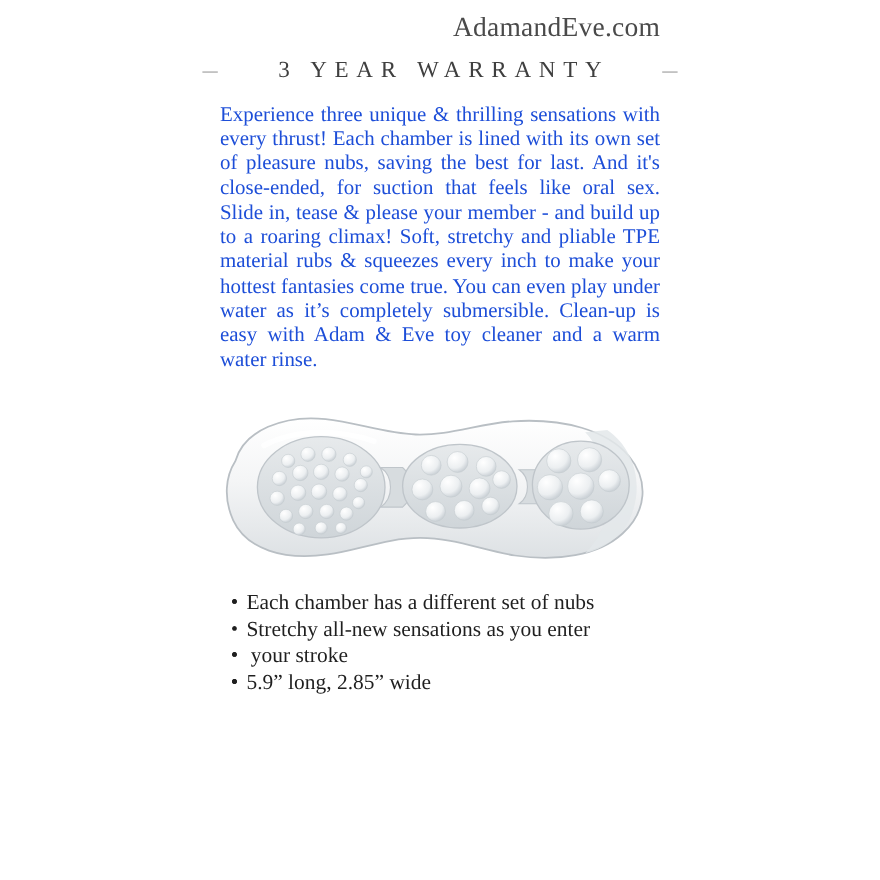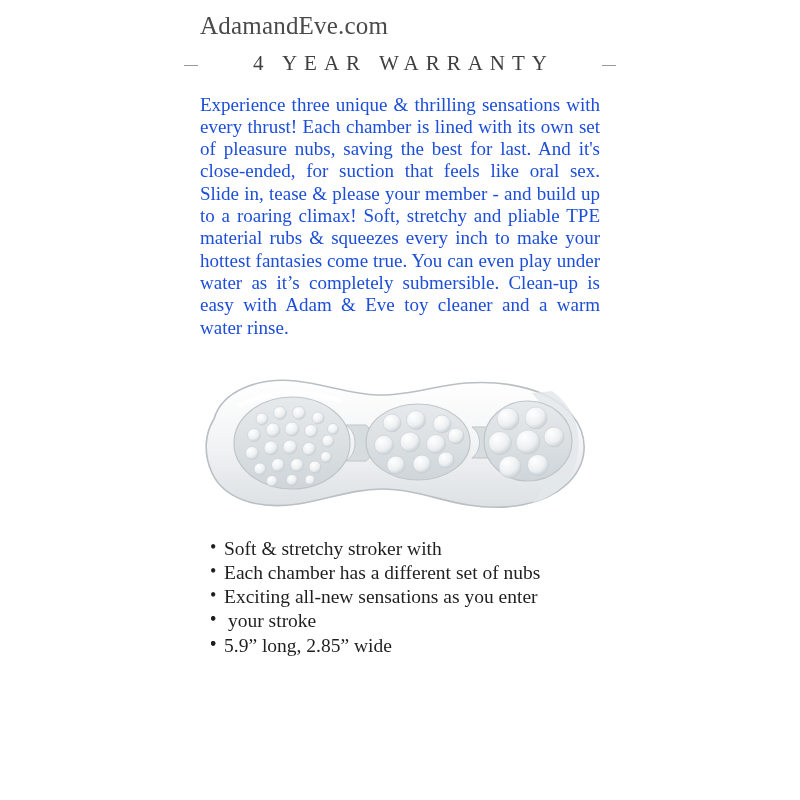--- a/index.html
+++ b/index.html
@@ -15,21 +15,21 @@
     color: #2b2b2b;
   }
   .page {
     position: relative;
     width: 800px;
     height: 800px;
     box-sizing: border-box;
     padding: 0 200px 0 200px;
   }
   .brand {
-    text-align: left;
+    text-align: right;
     font-family: "Liberation Serif", serif;
     font-size: 25px;
     color: #4a4a4a;
     letter-spacing: 0.2px;
     padding-top: 12px;
     line-height: 1.1;
   }
   .warranty-wrap {
     position: relative;
     margin-top: 12px;
@@ -98,21 +98,21 @@
 </style>
 </head>
 <body>
 
 <div class="page">
 
   <div class="brand">AdamandEve.com</div>
 
   <div class="warranty-wrap">
     <span class="rule-left"></span>
-    <div class="warranty">4 YEAR WARRANTY</div>
+    <div class="warranty">3 YEAR WARRANTY</div>
     <span class="rule-right"></span>
   </div>
 
   <div class="desc">Experience three unique &amp; thrilling sensations with every thrust! Each chamber is lined with its own set of pleasure nubs, saving the best for last. And it's close-ended, for suction that feels like oral sex. Slide in, tease &amp; please your member - and build up to a roaring climax! Soft, stretchy and pliable TPE material rubs &amp; squeezes every inch to make your hottest fantasies come true. You can even play under water as it’s completely submersible. Clean-up is easy with Adam &amp; Eve toy cleaner and a warm water rinse.</div>
 
   <div class="product-figure">
     <svg width="400" height="160" viewBox="0 0 400 160" xmlns="http://www.w3.org/2000/svg">
       <defs>
         <linearGradient id="bodyGrad" x1="0" y1="0" x2="0" y2="1">
           <stop offset="0%" stop-color="#ffffff"></stop>
@@ -194,29 +194,28 @@
           <circle cx="338" cy="104" r="10.5"></circle>
       </g>
 
       <path d="M40,44 C70,28 110,30 140,40" fill="none" stroke="#ffffff" stroke-width="5" opacity="0.8" stroke-linecap="round"></path>
     </svg>
   </div>
 
   <div class="features">
     <div class="feature">
       <span class="bullet">•</span>
-      <span>Soft &amp; stretchy stroker with</span>
     </div>
     <div class="feature">
       <span class="bullet">•</span>
       <span>Each chamber has a different set of nubs</span>
     </div>
     <div class="feature">
       <span class="bullet">•</span>
-      <span>Exciting all-new sensations as you enter</span>
+      <span>Stretchy all-new sensations as you enter</span>
     </div>
     <div class="feature">
       <span class="bullet">•</span>
     </div>
     <div class="feature">
       <span class="bullet">•</span>
       <span class="line2">your stroke</span>
     </div>
     <div class="feature">
       <span class="bullet">•</span>

